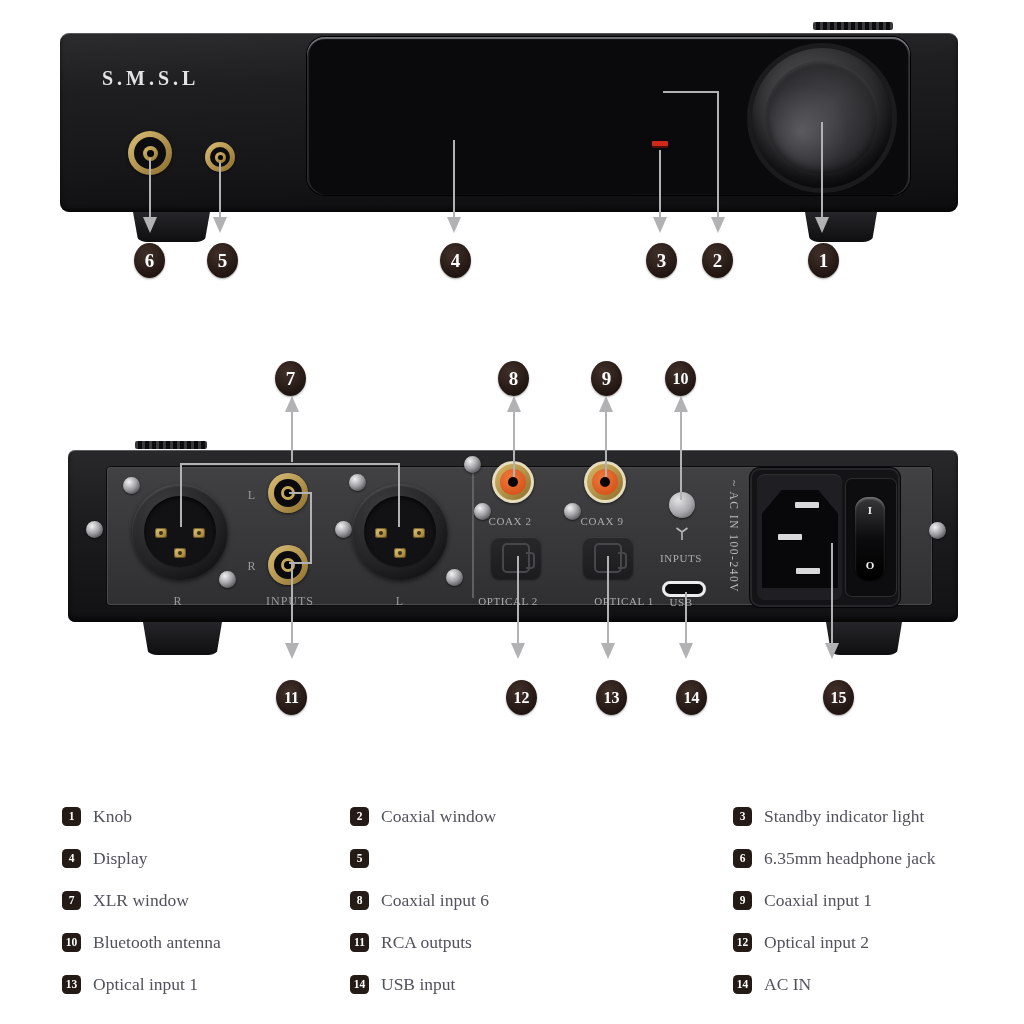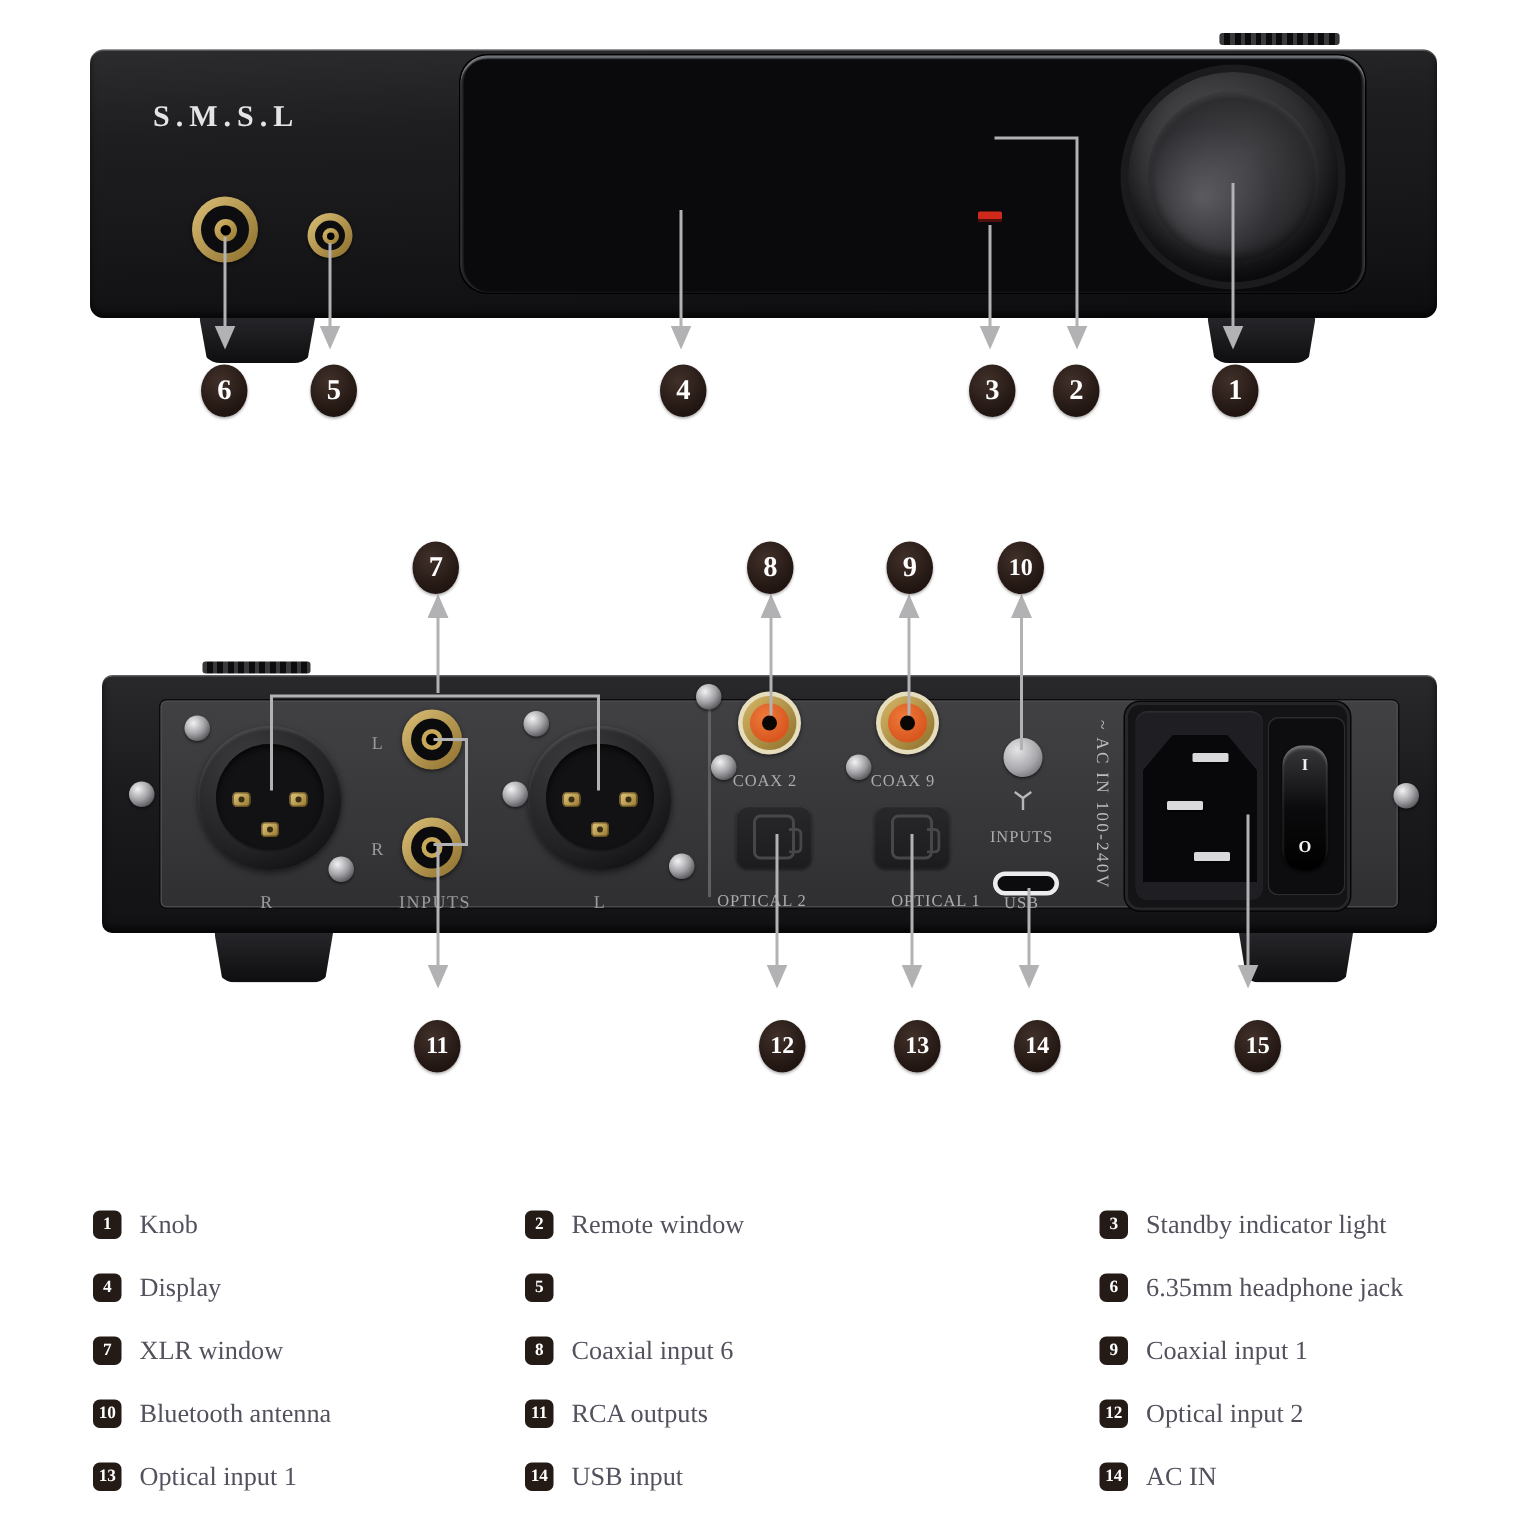--- a/index.html
+++ b/index.html
@@ -294,21 +294,21 @@
     </div>
     <div class="legend-row">
       <span class="lgd-badge">13</span>
       <span class="lgd-text">Optical input 1</span>
     </div>
   </div>
 
   <div class="abs legend-col" style="left:350px;">
     <div class="legend-row">
       <span class="lgd-badge">2</span>
-      <span class="lgd-text">Remote window</span>
+      <span class="lgd-text">Coaxial window</span>
     </div>
     <div class="legend-row">
       <span class="lgd-badge">5</span>
     </div>
     <div class="legend-row">
       <span class="lgd-badge">8</span>
       <span class="lgd-text">Coaxial input 6</span>
     </div>
     <div class="legend-row">
       <span class="lgd-badge">11</span>

